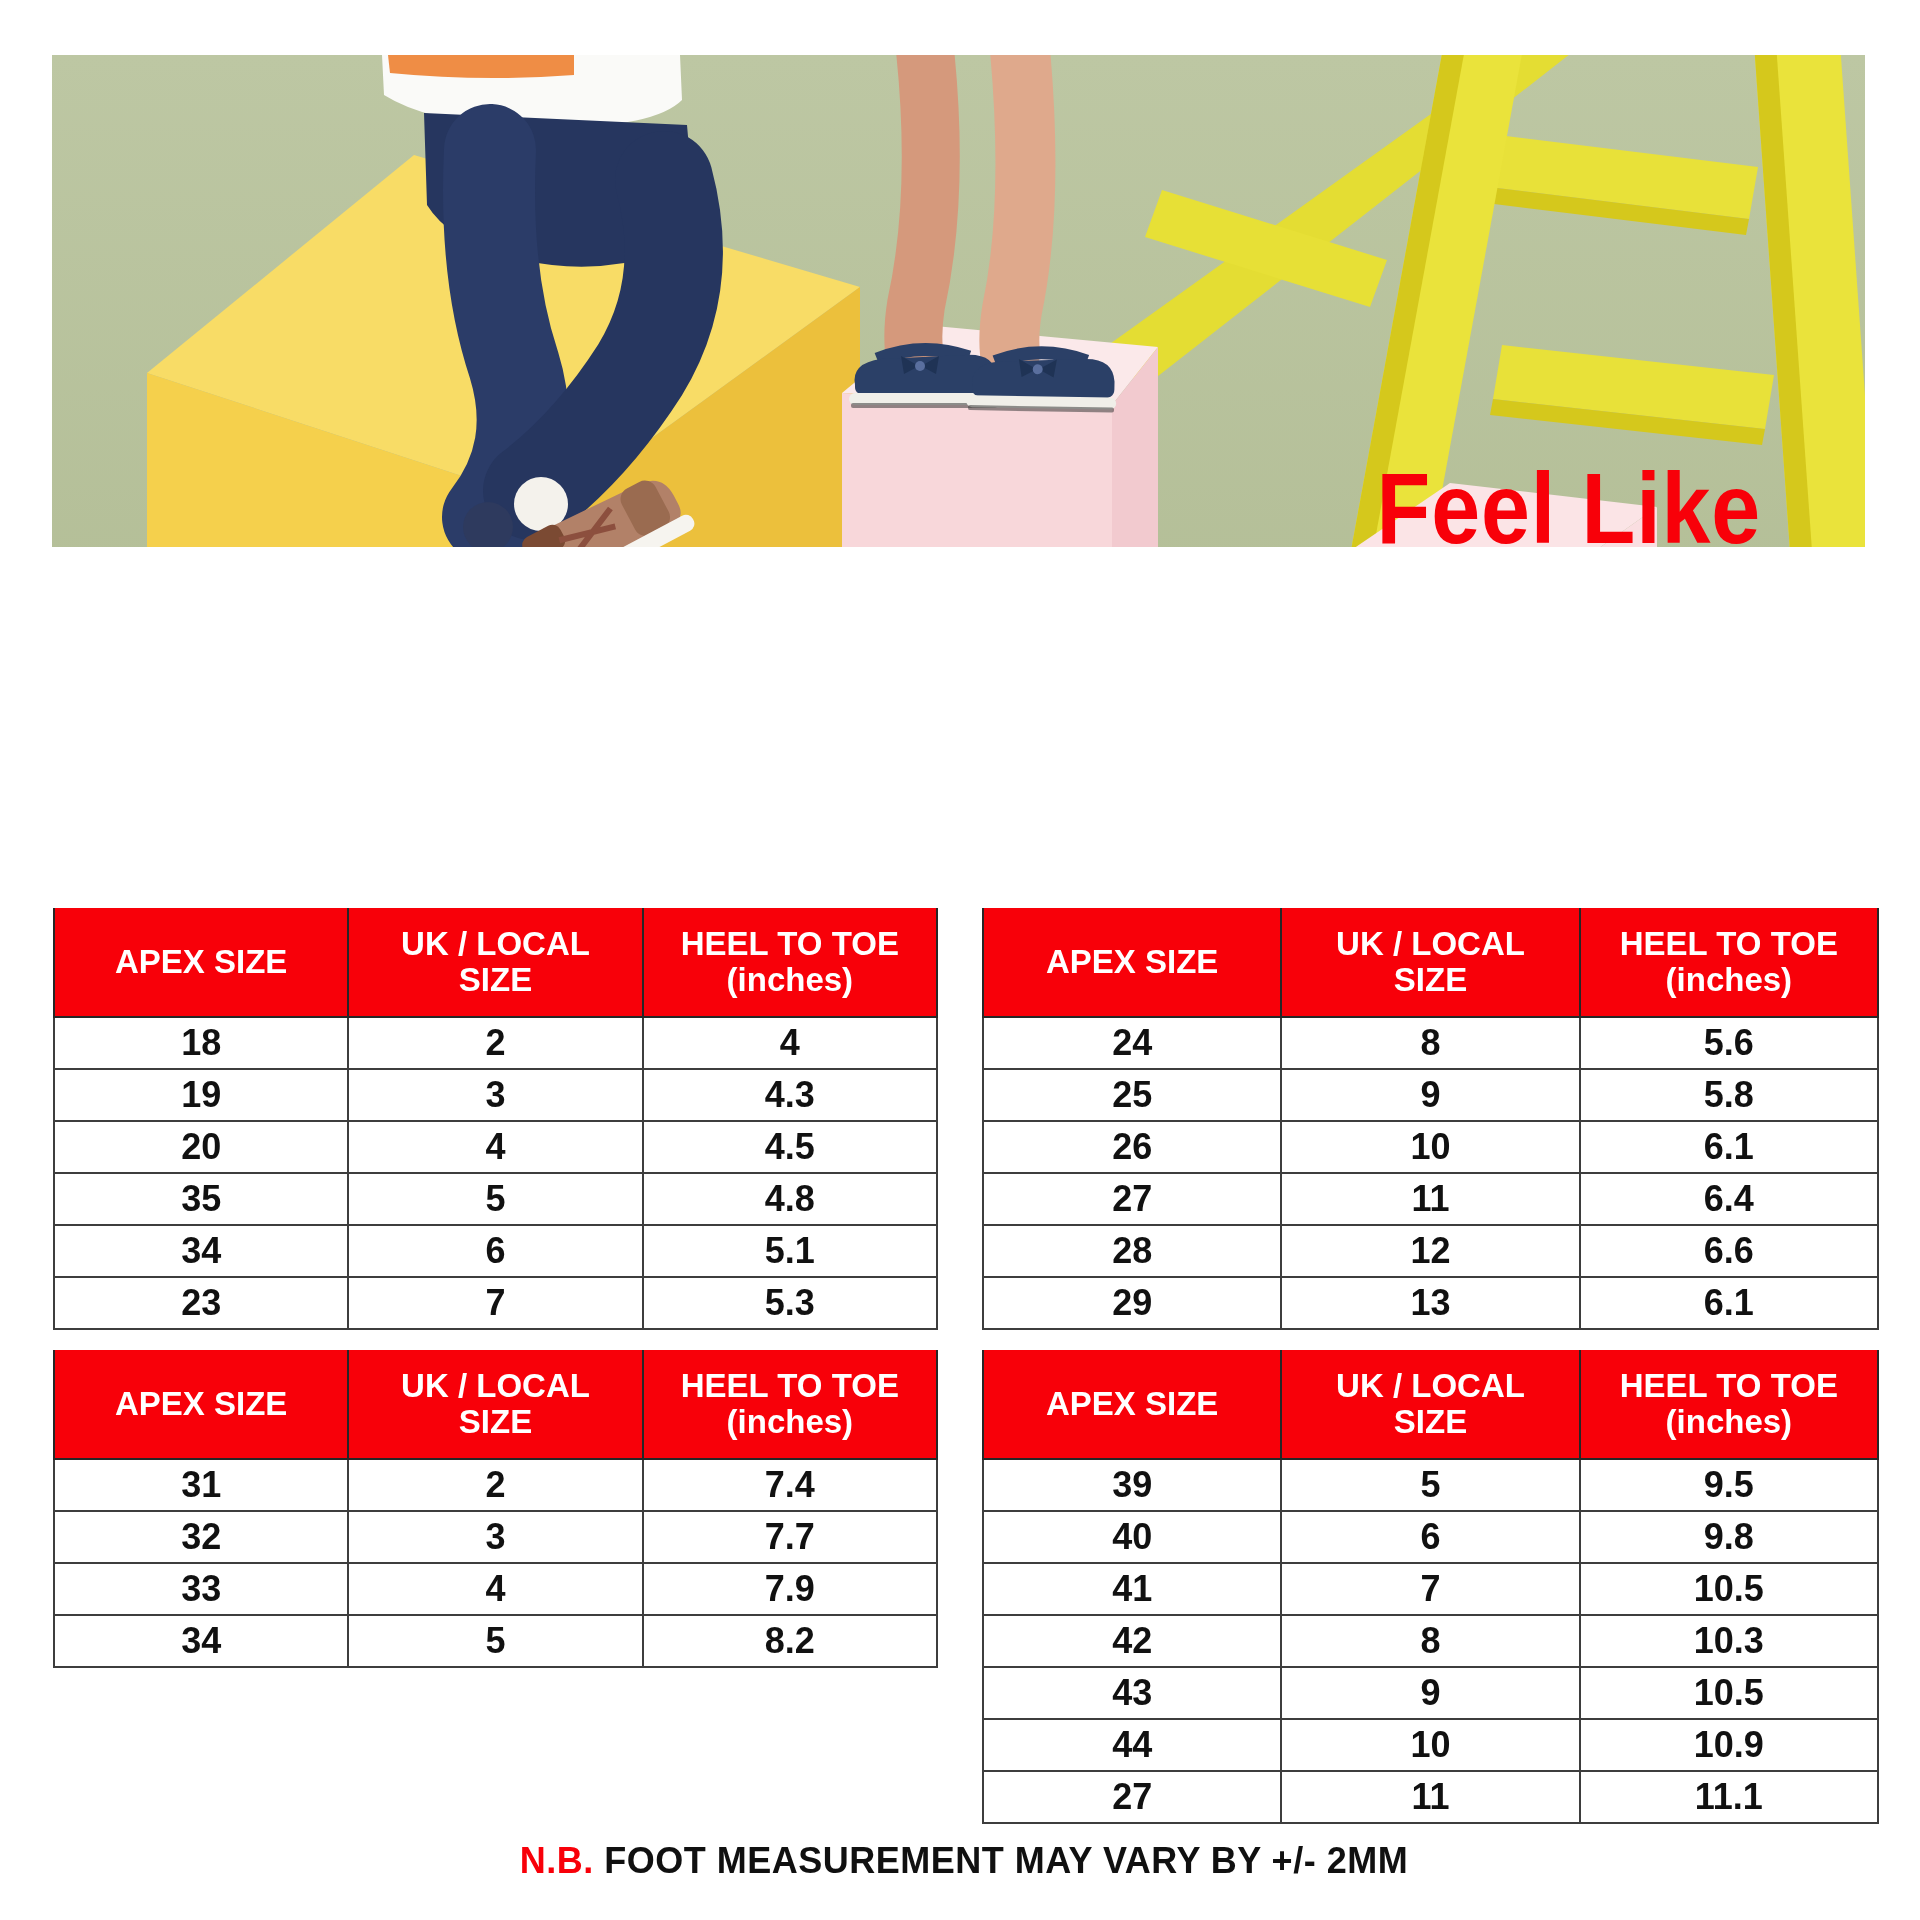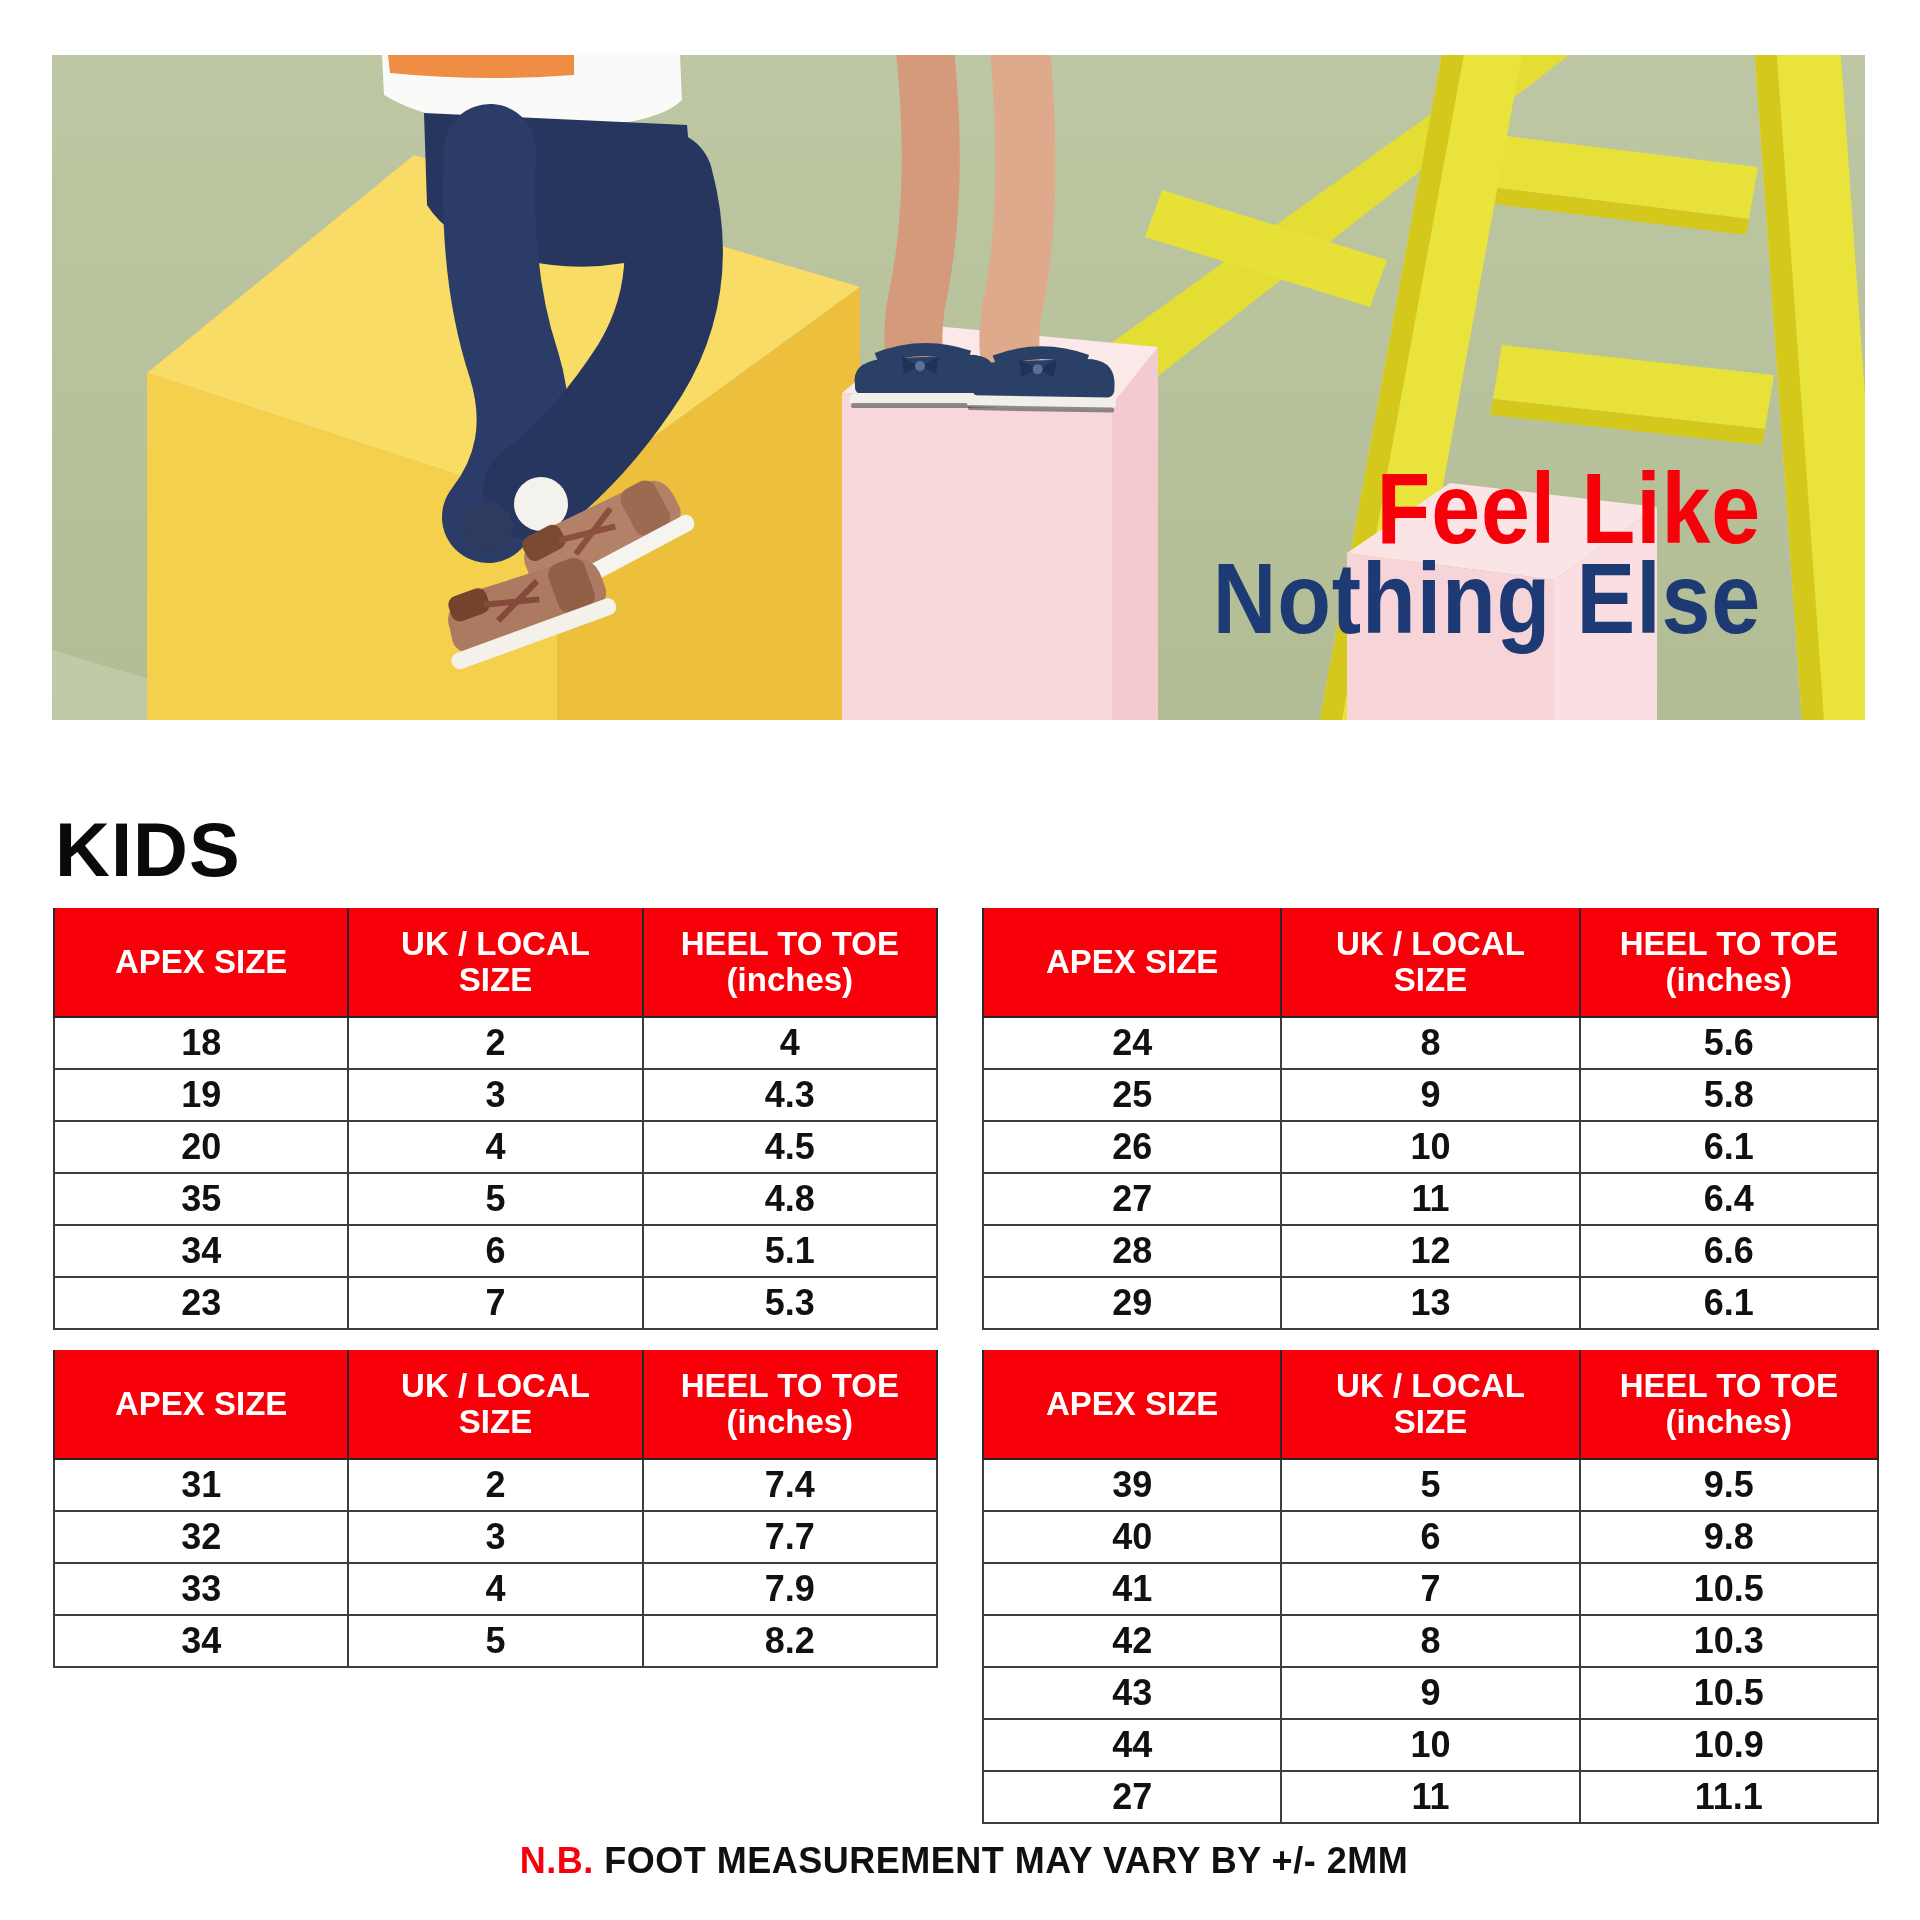--- a/index.html
+++ b/index.html
@@ -1,20 +1,20 @@
 <!DOCTYPE html>
 <html><head>
 <meta charset="utf-8">
 <style>
   html,body{margin:0;padding:0;background:#ffffff;}
   body{width:1920px;height:1920px;position:relative;font-family:"Liberation Sans",sans-serif;}
   .page{position:absolute;inset:0;background:#ffffff;}
 
   
-  .hero{position:absolute;left:52px;top:55px;width:1813px;height:665px;overflow:hidden;background:#bef264;}
+  .hero{position:absolute;left:52px;top:55px;width:1813px;height:492px;overflow:hidden;background:#bef264;}
   .hero svg{position:absolute;left:0;top:0;}
   .hero-text{position:absolute;top:408px;right:104px;text-align:right;transform:scaleX(0.88);transform-origin:right center;line-height:90px;font-weight:bold;white-space:nowrap;}
   .hero-line1{font-size:100px;letter-spacing:1px;}
   .hero-line2{font-size:100px;letter-spacing:1px;}
 
   
   .section-title{position:absolute;left:55px;top:806px;font-size:76px;font-weight:bold;color:#0a0a0a;letter-spacing:1px;}
 
   
   table.size-table{position:absolute;border-collapse:collapse;table-layout:fixed;}
@@ -125,21 +125,20 @@
         <polygon points="1502,525 1605,452 1605,665 1502,665" fill="#fadee1"></polygon>
       </g>
     </svg>
 
     <div class="hero-text">
       <div class="hero-line1" style="color: rgb(248, 0, 9);">Feel Like</div>
       <div class="hero-line2" style="color: rgb(29, 58, 116);">Nothing Else</div>
     </div>
   </div>
 
-  <div class="section-title">KIDS</div>
 
   <table class="size-table" id="table-0">
       <thead>
         <tr>
           <th style="width: 33.33%;">
             <div>APEX SIZE</div>
           </th>
           <th style="width: 33.33%;">
             <div>UK / LOCAL</div>
             <div>SIZE</div>

